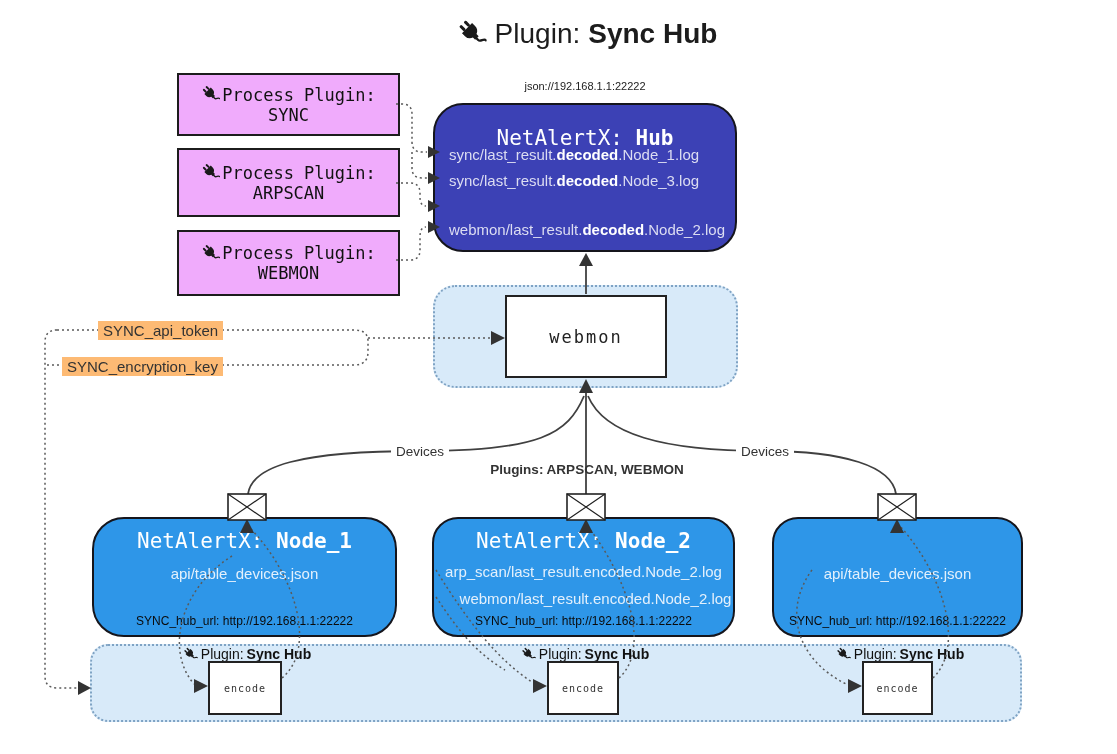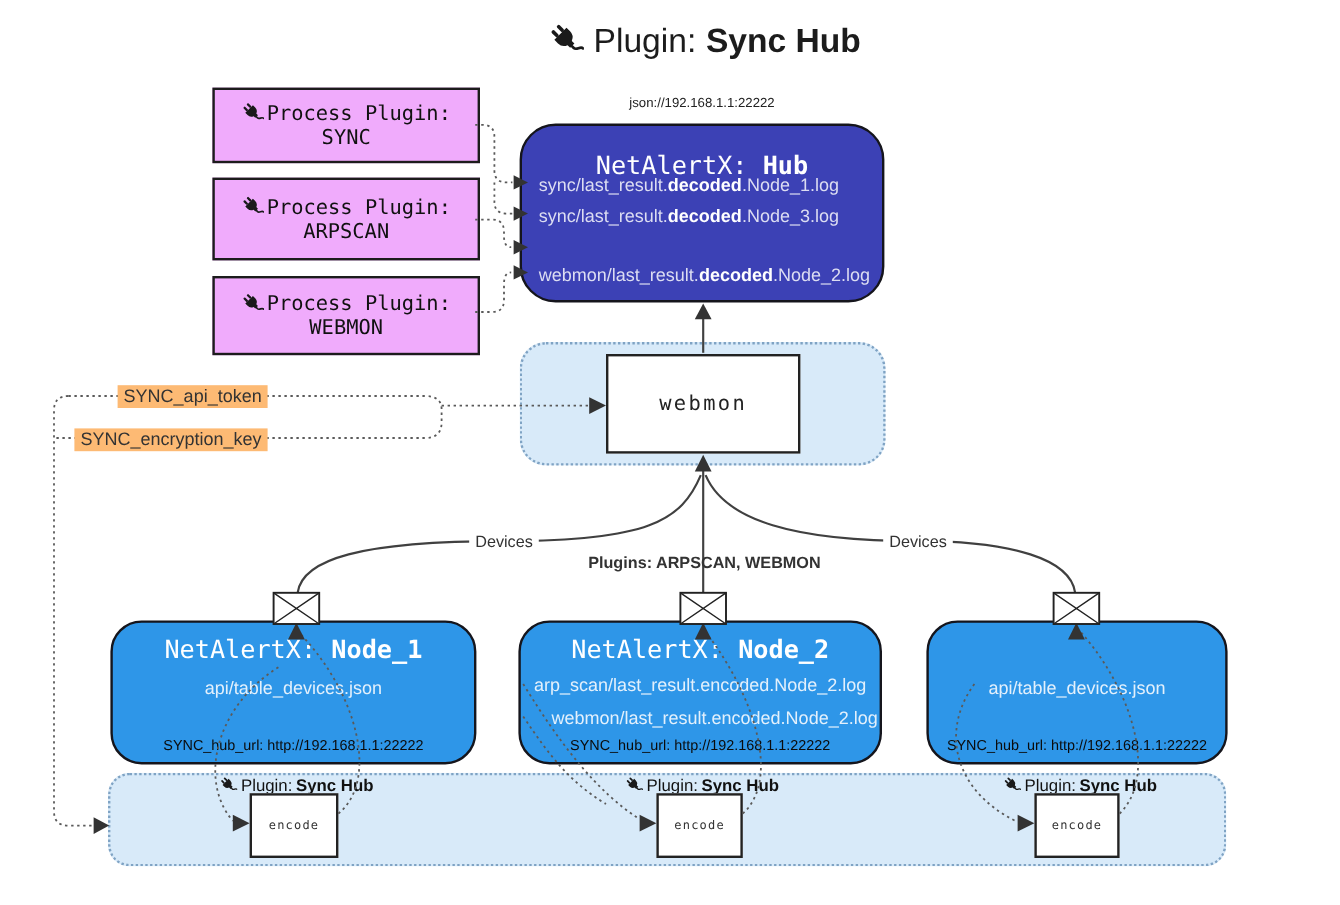--- a/index.html
+++ b/index.html
@@ -162,21 +162,21 @@
   <div class="decode-wrap"></div>
   <div class="decode-box mono">webmon</div>
 
   <div class="tok" style="left:98px;top:321px;">SYNC_api_token</div>
   <div class="tok" style="left:62px;top:357px;">SYNC_encryption_key</div>
 
   <div class="edge-label bg" style="left:420px;top:451px;">Devices</div>
   <div class="edge-label bg" style="left:765px;top:451px;">Devices</div>
   <div class="edge-label" style="left:587px;top:469px;font-weight:bold;">Plugins: ARPSCAN, WEBMON</div>
 
-  <div class="node-box" style="left:92px;width:305px;">
+  <div class="node-box" style="left:92px;width:305px;border-radius:32px;">
     <div class="node-title mono">
       <span>NetAlertX:</span> <b>Node_1</b>
     </div>
     <div class="node-file" style="top:46px;">api/table_devices.json</div>
     <div class="node-url">SYNC_hub_url: http://192.168.1.1:22222</div>
   </div>
   <div class="node-box" style="left:432px;width:303px;">
     <div class="node-title mono">
       <span>NetAlertX:</span> <b>Node_2</b>
     </div>

